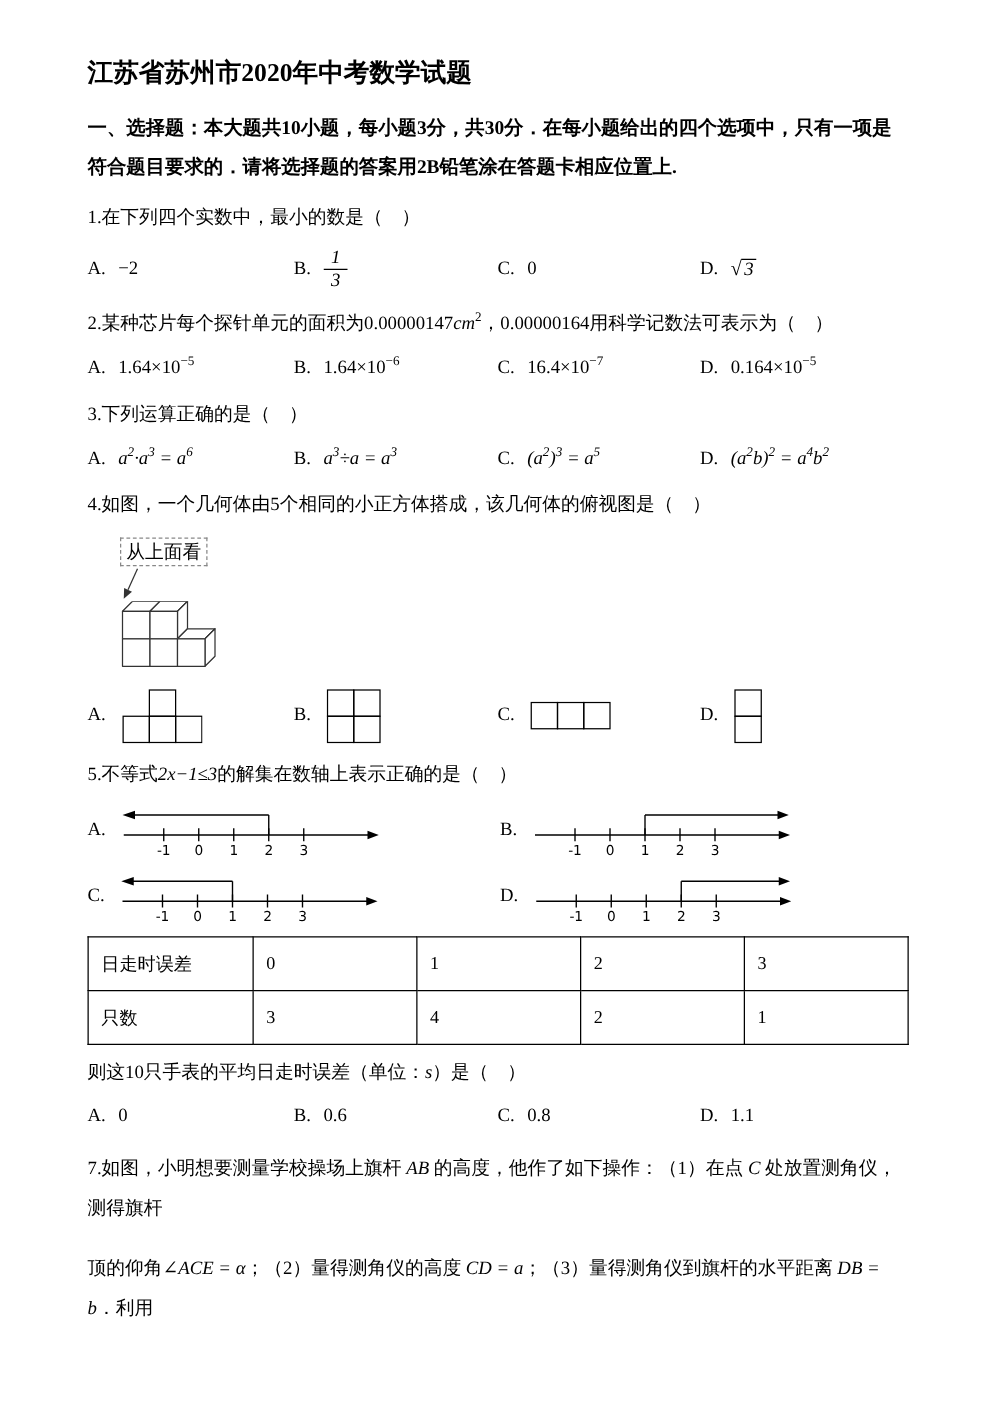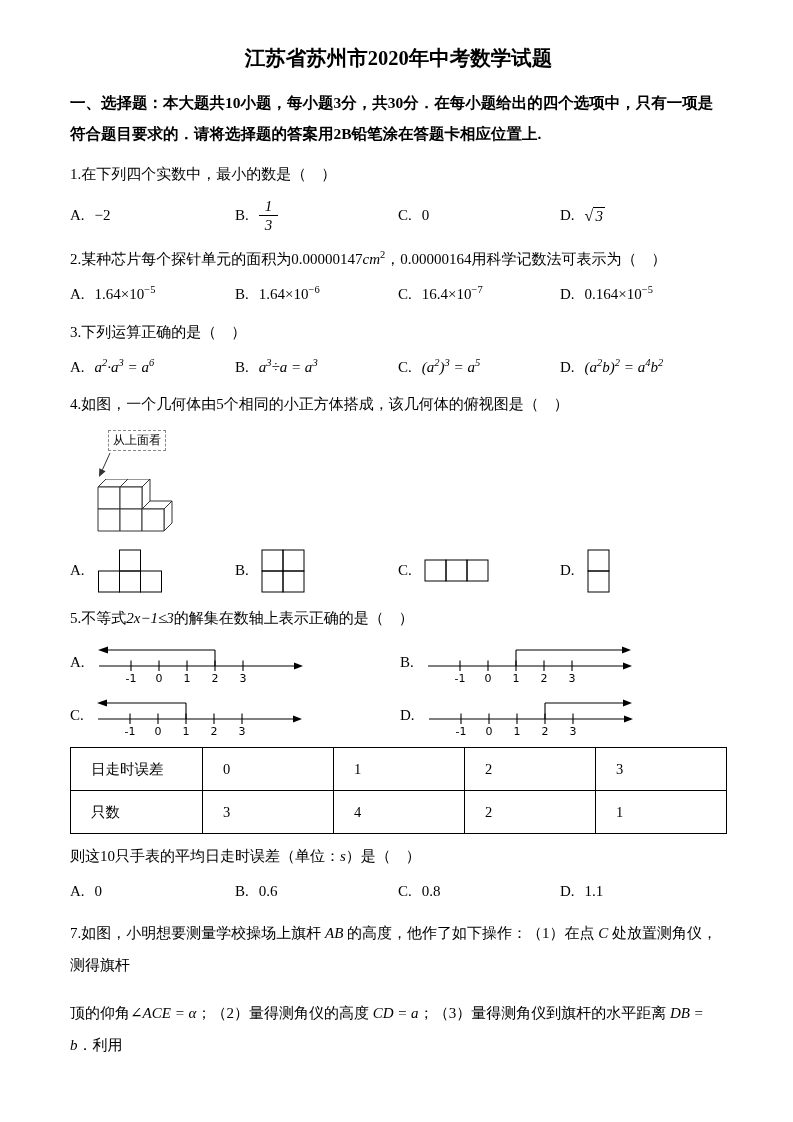--- a/index.html
+++ b/index.html
@@ -1,47 +1,47 @@
 <!DOCTYPE html>
 <html><head>
 <meta charset="utf-8">
 <style>
 *{margin:0;padding:0;box-sizing:border-box}
 html,body{background:#fff}
 body{width:793px;height:1122px;margin:0 auto;color:#000;
      font-family:"Liberation Serif","DejaVu Serif",serif;font-size:15px;overflow:hidden}
 .page{padding:44px 66px 0 70px}
-.title{font-size:20.5px;font-weight:700;text-align:center;margin-bottom:15px}
+.title{font-size:20.5px;font-weight:700;margin-bottom:15px}
 .intro{font-weight:700;font-size:15.5px;line-height:2.0;margin-bottom:4px}
 .stem{margin-top:13px;line-height:1.7}
 .options{display:grid;grid-template-columns:165px 163px 162px 1fr;align-items:center;margin-top:10px}
 .opt{display:flex;align-items:center;gap:10px;min-height:24px}
 .olabel{white-space:nowrap}
 .m{font-style:italic}
 sup{font-size:10.5px;line-height:0}
 .frac{display:inline-block;text-align:center;vertical-align:middle;line-height:1.12;font-style:italic}
 .frac .fnum{display:block;border-bottom:1px solid #000;padding:0 6px 1px}
 .frac .fden{display:block;padding-top:1px}
 .sqrt .rsym{font-style:normal;font-size:16px}
 .sqrt .rad{border-top:1px solid #000;font-style:italic;padding:0 2px}
 .fig4{margin:12px 0 2px 20px}
-.view-label{display:inline-block;font-size:12px;border:1px dashed #888;padding:1px 4px;margin-left:18px}
+.view-label{display:inline-block;font-size:15px;border:1px dashed #888;padding:1px 4px;margin-left:6px}
 .view-arrow{display:block;margin:1px 0 0 4px}
 .solid-svg{display:block;margin-top:1px}
 .solid-svg polygon,.solid-svg rect{stroke:#333;fill:#fff;stroke-width:1;stroke-linejoin:round}
 .options4{display:grid;grid-template-columns:165px 163px 162px 1fr;align-items:center;margin-top:14px}
 .opt4{display:flex;align-items:center;gap:12px}
 .gridfig rect{stroke:#000;fill:none;stroke-width:1}
 .nl-row{display:grid;grid-template-columns:330px 1fr;margin-top:9px;align-items:center}
 .nl-opt{display:flex;align-items:center;gap:10px}
 .numline line{stroke:#000;stroke-width:1.1}
 .numline .fillb{fill:#000;stroke:none}
 .numline text{font-size:11px;fill:#000;text-anchor:middle;font-family:"DejaVu Sans","Liberation Sans",sans-serif}
 .q6-table{border-collapse:collapse;width:100%;margin-top:10px}
-.q6-table td{border:1px solid #000;height:43px;padding:2px 20px;font-size:14.5px}
+.q6-table td{border:1px solid #000;height:43px;padding:2px 10px;font-size:14.5px}
 .follow{margin-top:10px;line-height:1.7}
 .q7p{margin-top:13px;line-height:2.15}
 .q7p+.q7p{margin-top:16px}
 </style>
 </head>
 <body>
 
 <div class="page">
 
   <h1 class="title">江苏省苏州市2020年中考数学试题</h1>

